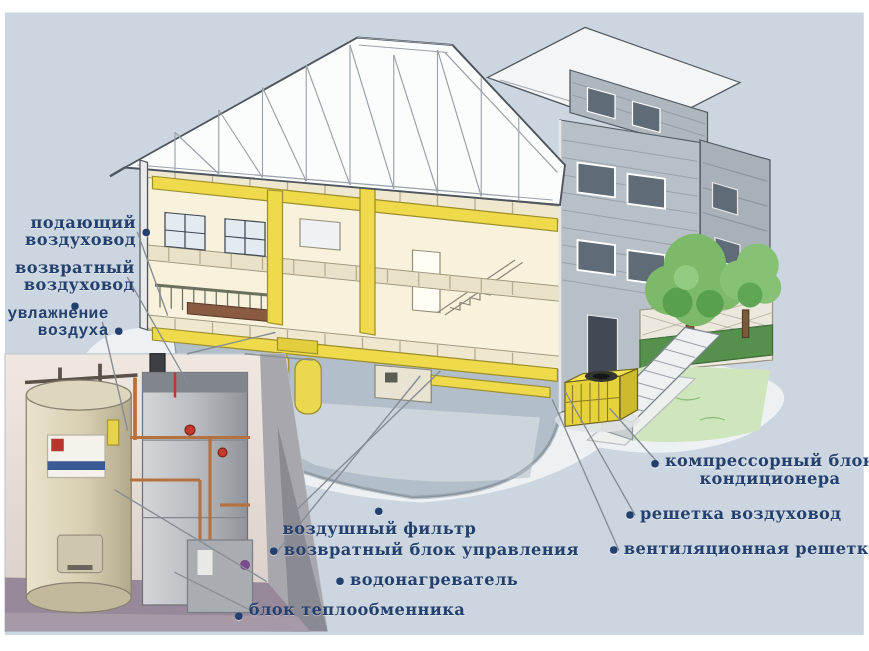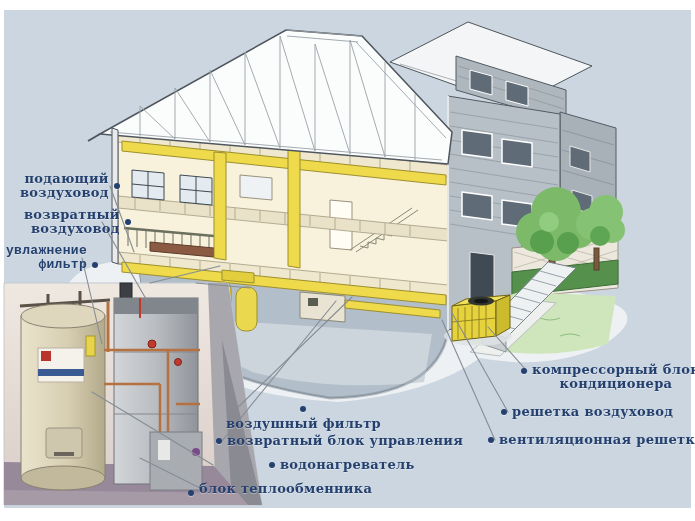--- a/index.html
+++ b/index.html
@@ -362,26 +362,26 @@
       <line x1="495" y1="440" x2="442" y2="320"></line>
       <line x1="150" y1="283" x2="220" y2="266"></line>
       <line x1="196" y1="283" x2="250" y2="288"></line>
     </g>
   </svg>
 
   <div class="lbl lbl-left" style="left:20px; top:172px;">
     <span class="txt"><span>подающий</span><br><span>воздуховод</span></span>
     <span class="dot"></span>
   </div>
-  <div class="lbl lbl-left" style="left:24px; top:208px;">
+  <div class="lbl lbl-left" style="left:12px; top:208px;flex-direction:column;">
     <span class="txt"><span>возвратный</span><br><span>воздуховод</span></span>
     <span class="dot"></span>
   </div>
   <div class="lbl lbl-left lbl-end" style="left:6px; top:244px;">
-    <span class="txt"><span>увлажнение</span><br><span>фильтр</span></span>
+    <span class="txt"><span>увлажнение</span><br><span>воздуха</span></span>
     <span class="dot"></span>
   </div>
 
   <div class="lbl" style="left:226px; top:406px;flex-direction:column;">
     <span class="dot"></span>
     <span class="txt">воздушный фильтр</span>
   </div>
   <div class="lbl" style="left:216px; top:434px;">
     <span class="dot"></span>
     <span class="txt">возвратный блок управления</span>

